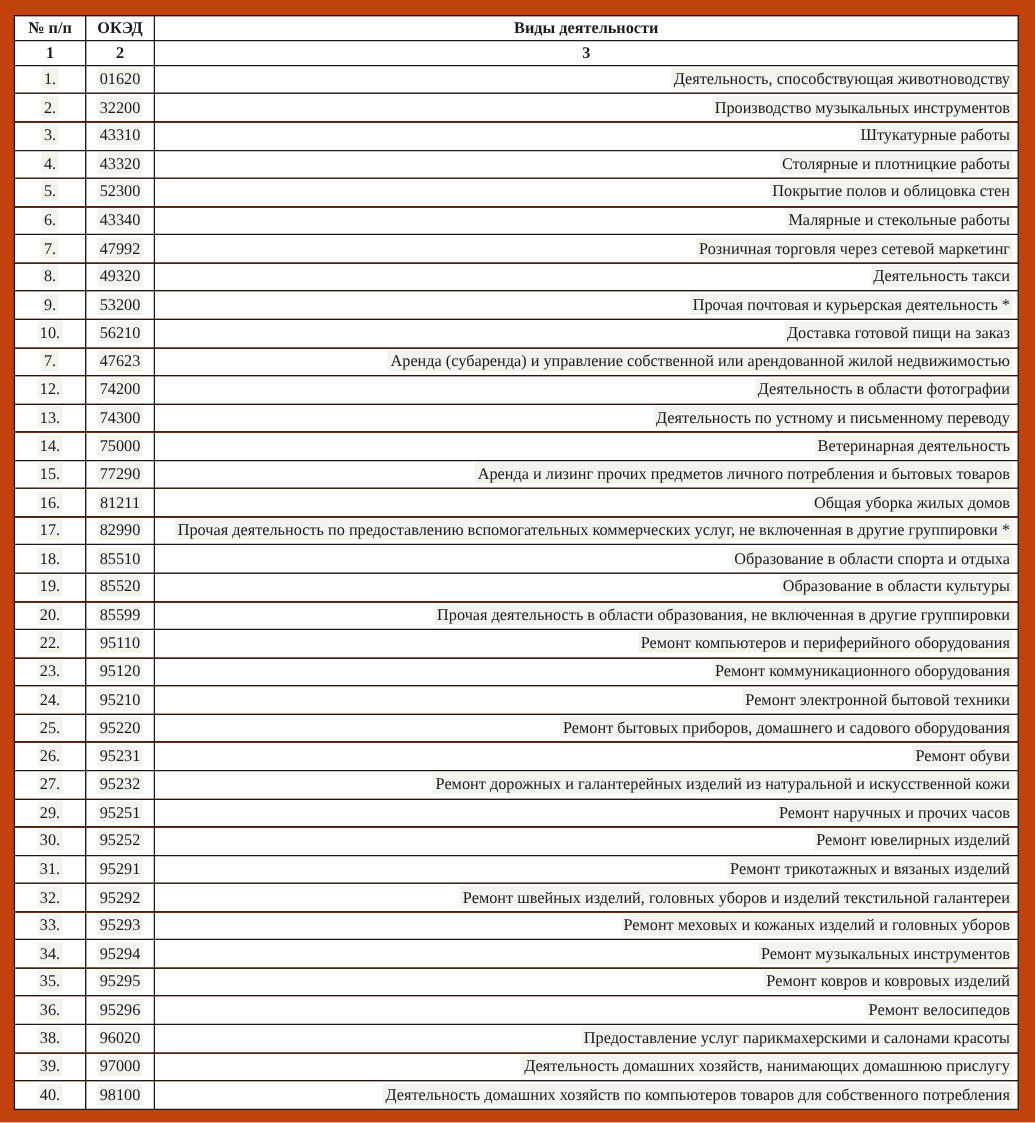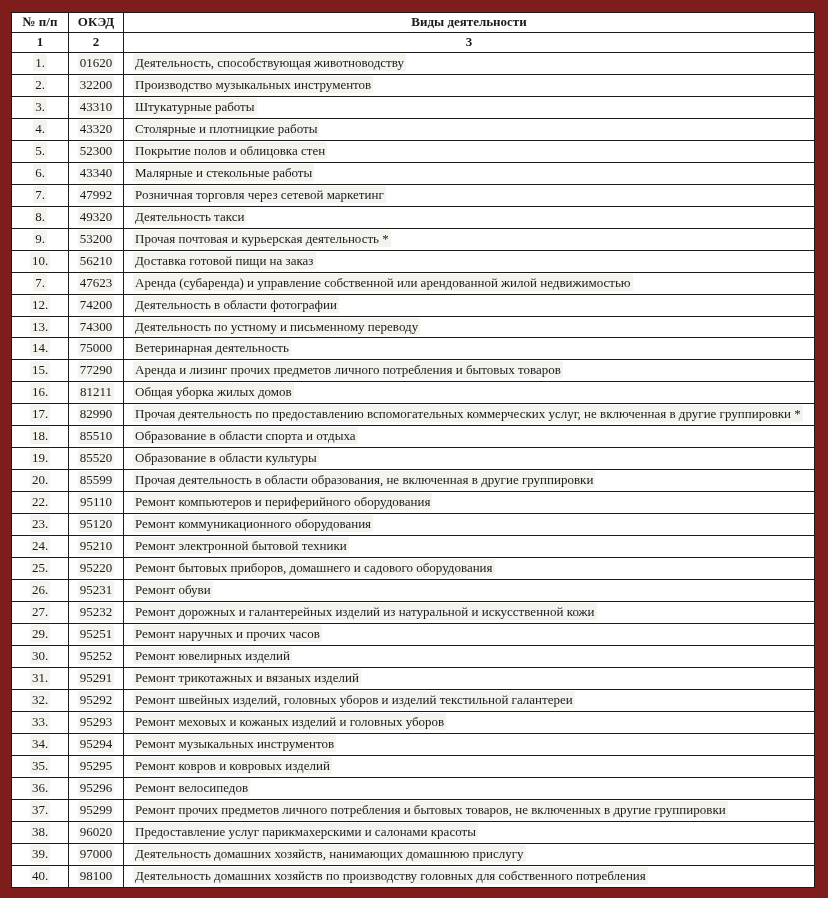--- a/index.html
+++ b/index.html
@@ -8,21 +8,21 @@
     height: 898px;
     background: #ffffff;
     font-family: "Liberation Serif", "DejaVu Serif", serif;
     color: #1b1b1b;
     overflow: hidden;
   }
   .page {
     position: relative;
     width: 828px;
     height: 898px;
-    background: #7f1d1d;
+    background: #c2410c;
   }
   table.oked {
     position: absolute;
     left: 11px;
     top: 12px;
     width: 804px;
     height: 876px;
     border-collapse: collapse;
     table-layout: fixed;
     font-size: 13px;
@@ -42,21 +42,21 @@
   th.h-cell {
     font-weight: bold;
     text-align: center;
     padding: 2px 2px;
   }
   td.c-num {
     text-align: center;
     padding: 2px 2px;
   }
   td.c-act {
-    text-align: left;
+    text-align: right;
     padding: 2px 4px 2px 9px;
     margin-top: 20px;
   }
   .hl {
     background: #f4f3ee;
     padding: 1px 2px;
     border-radius: 1px;
   }
 </style>
 </head>
@@ -247,34 +247,29 @@
           <td class="c-num"><span class="hl">35.</span></td>
           <td class="c-num"><span class="hl">95295</span></td>
           <td class="c-act"><span class="hl">Ремонт ковров и ковровых изделий</span></td>
         </tr>
         <tr>
           <td class="c-num"><span class="hl">36.</span></td>
           <td class="c-num"><span class="hl">95296</span></td>
           <td class="c-act"><span class="hl">Ремонт велосипедов</span></td>
         </tr>
         <tr>
-          <td class="c-num"><span class="hl">37.</span></td>
-          <td class="c-num"><span class="hl">95299</span></td>
-          <td class="c-act"><span class="hl">Ремонт прочих предметов личного потребления и бытовых товаров, не включенных в другие группировки</span></td>
-        </tr>
-        <tr>
           <td class="c-num"><span class="hl">38.</span></td>
           <td class="c-num"><span class="hl">96020</span></td>
           <td class="c-act"><span class="hl">Предоставление услуг парикмахерскими и салонами красоты</span></td>
         </tr>
         <tr>
           <td class="c-num"><span class="hl">39.</span></td>
           <td class="c-num"><span class="hl">97000</span></td>
           <td class="c-act"><span class="hl">Деятельность домашних хозяйств, нанимающих домашнюю прислугу</span></td>
         </tr>
         <tr>
           <td class="c-num"><span class="hl">40.</span></td>
           <td class="c-num"><span class="hl">98100</span></td>
-          <td class="c-act"><span class="hl">Деятельность домашних хозяйств по производству головных для собственного потребления</span></td>
+          <td class="c-act"><span class="hl">Деятельность домашних хозяйств по компьютеров товаров для собственного потребления</span></td>
         </tr>
       </tbody>
   </table>
 </div>
 
 </body></html>

